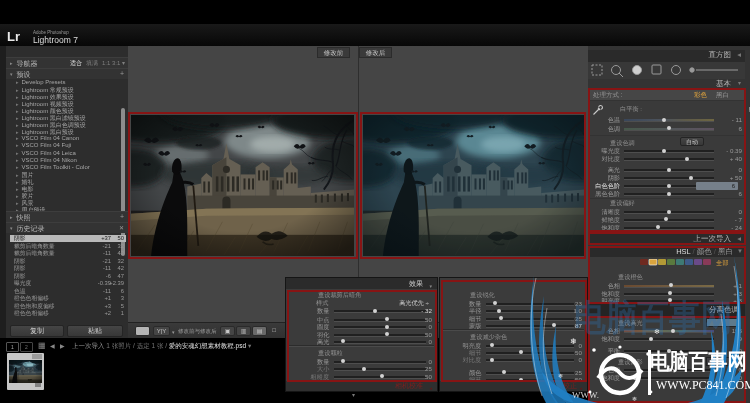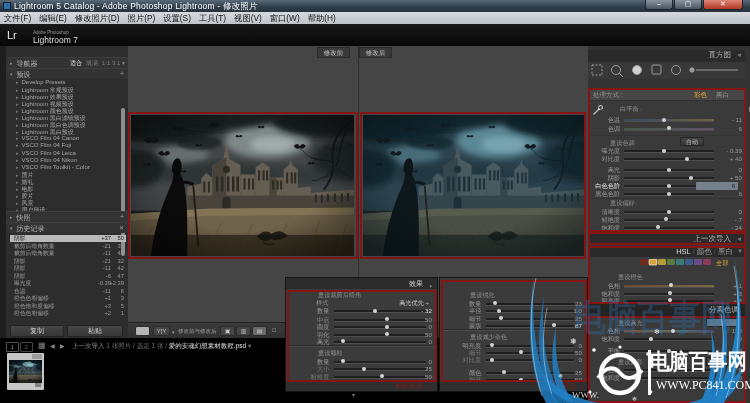--- a/index.html
+++ b/index.html
@@ -4,21 +4,21 @@
 html,body{margin:0;padding:0;background:#000;}
 #app{position:relative;width:750px;height:403px;overflow:hidden;font-family:"Liberation Sans",sans-serif;background:#000;}
 .abs{position:absolute;}
 
 #titlebar{left:0;top:0;width:750px;height:12px;background:linear-gradient(#5a6a78,#31404c 55%,#25313a);color:#fff;font-size:8.5px;}
 #titlebar .tt{position:absolute;left:14px;top:1px;letter-spacing:.2px;}
 .winbtn{position:absolute;top:0;height:10px;border:1px solid #1d242b;border-top:none;border-radius:0 0 3px 3px;box-sizing:border-box;color:#fff;font-size:7px;line-height:8px;text-align:center;}
 #menubar{left:0;top:12px;width:750px;height:12px;background:linear-gradient(#d6dade,#bfc4c9);color:#111;font-size:8.3px;line-height:12px;}
 #menubar span{margin-left:8px;}
 #header{left:0;top:24px;width:750px;height:22px;background:linear-gradient(#191919,#070707);}
-#lr{left:7px;top:29px;color:#e8e8e8;font-size:11px;font-weight:normal;letter-spacing:0;}
+#lr{left:7px;top:29px;color:#e8e8e8;font-size:13px;font-weight:bold;letter-spacing:0;}
 #lrsub1{left:33px;top:30px;color:#9a9a9a;font-size:4.5px;}
 #lrsub2{left:33px;top:35px;color:#dedede;font-size:8.5px;}
 #modules{right:6px;top:33px;color:#777;font-size:8.5px;}
 #modules b{color:#fff;font-weight:bold;}
 #modules i{font-style:normal;color:#444;margin:0 4px;}
 
 #left{left:0;top:46px;width:128px;height:292px;background:#2d2d2d;}
 #left .edge{position:absolute;left:0;top:0;width:6px;height:292px;background:#1e1e1e;}
 .lhead{position:absolute;left:6px;width:122px;height:11px;background:#333333;border-top:1px solid #3d3d3d;box-sizing:border-box;color:#bdbdbd;font-size:7px;line-height:10px;}
 .tri{display:inline-block;margin-left:4px;color:#8a8a8a;font-size:5px;vertical-align:1px;}
@@ -184,29 +184,21 @@
     <path d="M416,70 C404,66 396,70 386,64" stroke-width="1.5"></path>
     <path d="M412,40 C400,36 394,26 384,22" stroke-width="1.5"></path>
     <path d="M398,110 C390,116 388,126 380,132" stroke-width="1.2"></path>
     <path d="M358,84 C348,80 344,70 334,66" stroke-width="1.2"></path>
   </g>
   <rect x="0" y="0" width="444" height="280" fill="url(#vig)"></rect>
 </g>
 </defs>
 </svg>
 
-<div id="titlebar" class="abs">
-  <div style="position:absolute;left:3px;top:2px;width:8px;height:8px;background:#2d6da8;border:1px solid #123;box-sizing:border-box"></div>
-  <div class="tt">Lightroom 5 Catalog - Adobe Photoshop Lightroom - 修改照片</div>
-  <div class="winbtn" style="left:645px;width:28px;background:linear-gradient(#8a95a0,#4a545e)">–</div>
-  <div class="winbtn" style="left:674px;width:28px;background:linear-gradient(#8a95a0,#4a545e)">▢</div>
-  <div class="winbtn" style="left:703px;width:40px;background:linear-gradient(#e08573,#b13a28)">✕</div>
-</div>
-
-<div id="menubar" class="abs"><span style="margin-left:4px">文件(F)</span><span>编辑(E)</span><span>修改照片(D)</span><span>照片(P)</span><span>设置(S)</span><span>工具(T)</span><span>视图(V)</span><span>窗口(W)</span><span>帮助(H)</span></div>
+
 
 <div id="header" class="abs"></div>
 <div id="lr" class="abs">Lr</div>
 <div id="lrsub1" class="abs">Adobe Photoshop</div>
 <div id="lrsub2" class="abs">Lightroom 7</div>
 
 <div id="center" class="abs">
   <div class="tab" style="left:189px;width:33px;">修改前</div>
   <div class="tab" style="left:231px;width:33px;">修改后</div>
   <div style="position:absolute;left:230px;top:0;width:1px;height:276px;background:#2e2e2e"></div>
@@ -293,20 +285,21 @@
           <rect x="2" y="2" width="10" height="10" stroke-dasharray="2,1.5"></rect>
           <circle cx="26" cy="7" r="4.5"></circle>
           <path d="M29,10 l4,4"></path>
           <circle cx="47" cy="7" r="4.5" fill="#cfcfcf"></circle>
           <rect x="62" y="2" width="9" height="9" rx="1"></rect>
           <circle cx="86" cy="7" r="4.5"></circle>
           <circle cx="102" cy="7" r="2.2" fill="#9a9a9a"></circle>
           <path d="M106,7 L148,7"></path>
         </g>
       </svg>
+      <div class="rhead" style="top:33px;height:12px;text-align:right;background:none;"><span style="margin-right:14px">基本</span><span style="position:absolute;right:4px;color:#777;font-size:6px">▾</span></div>
       <div class="redbox" style="left:0px;top:41.5px;width:158px;height:144px;z-index:5"></div>
       <div class="sect" style="top:44px;height:10px;background:#464646;font-size:6.5px;color:#909090;line-height:10px"><span style="margin-left:5px">处理方式 :</span><span style="position:absolute;right:38px;color:#e0a33c">彩色</span><span style="position:absolute;right:16px;color:#9a9a9a">黑白</span></div>
       <div class="sect" style="top:55px;height:34px;"></div>
       <svg class="abs" style="left:4px;top:58px" width="12" height="12" viewBox="0 0 16 16">
         <path d="M2,14 L9,7 M8,5 l3,3 M9,4 a2.5,2.5 0 1,1 3,3" stroke="#c9c9c9" stroke-width="1.5" fill="none"></path>
       </svg>
       <div class="title" style="left:32px;top:59px;">白平衡 :</div>
       <div class="title" style="right:10px;top:59px;color:#c9c9c9">自定 ÷</div>
       <div class="srow" style="left:0;top:70px;width:157px;">
         <span class="lab" style="">色温</span>

